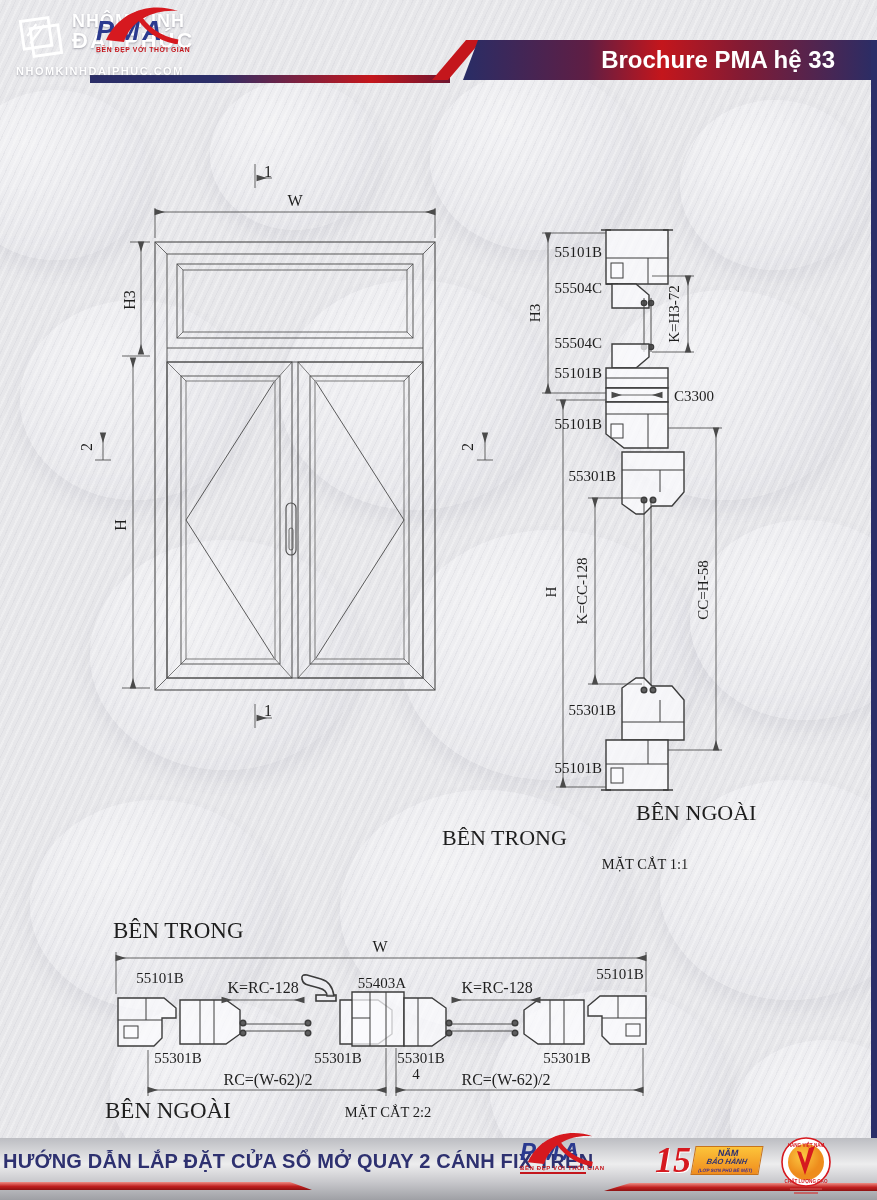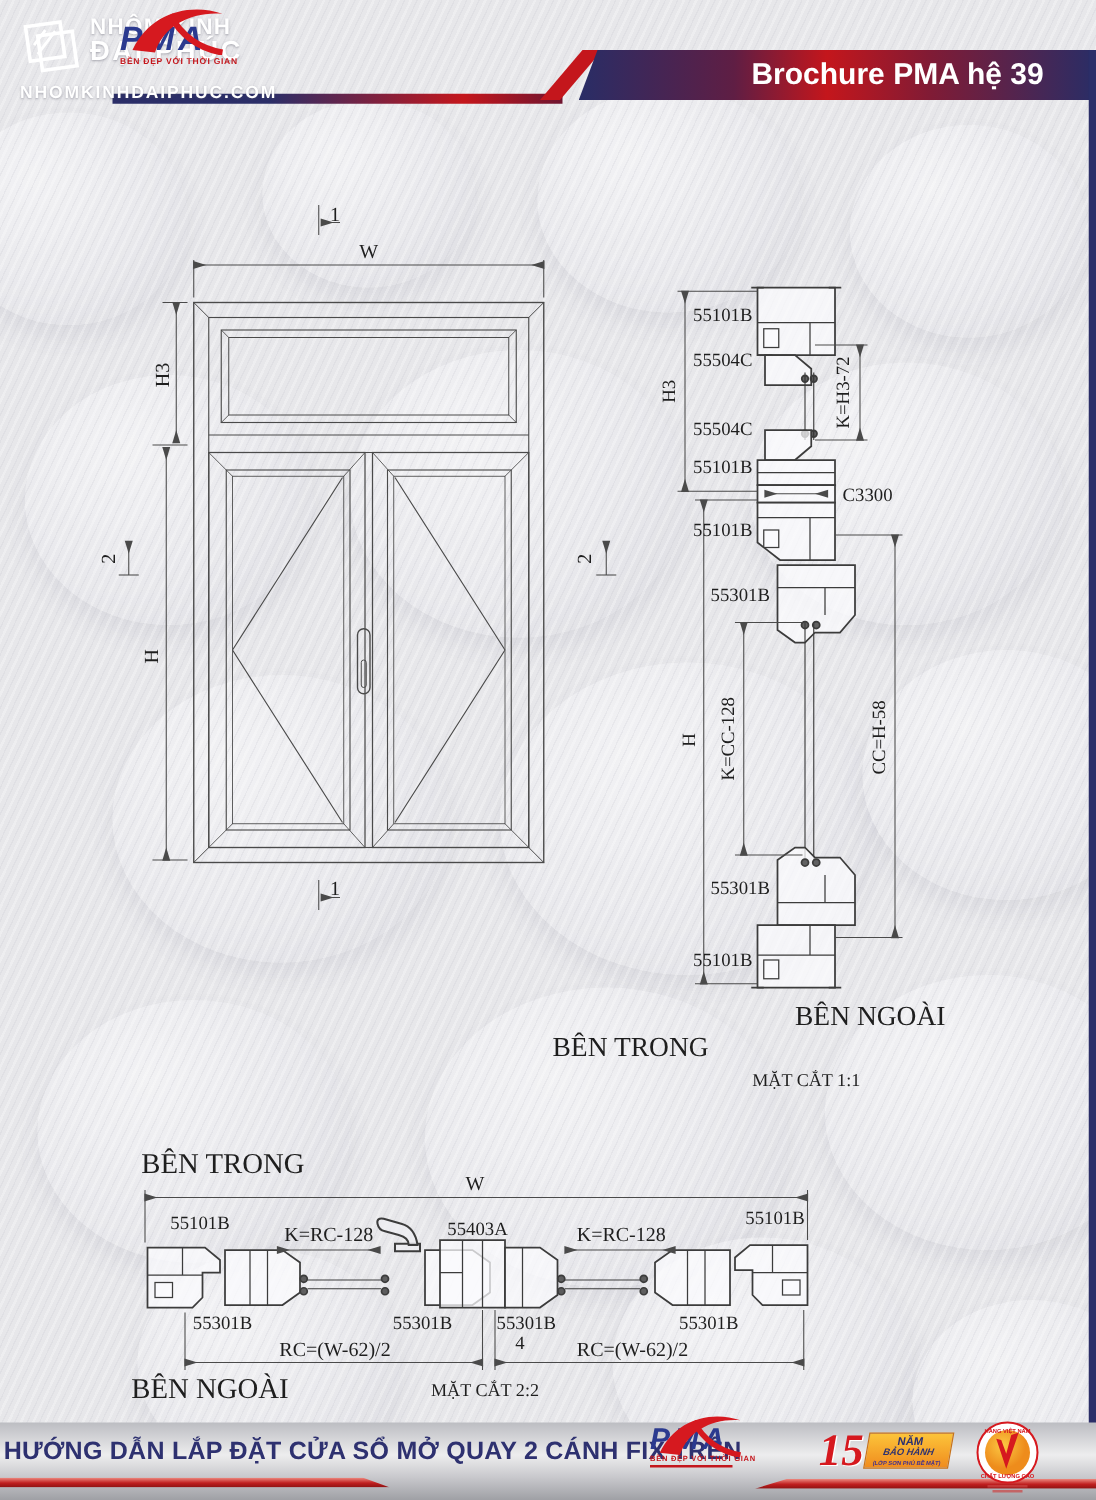--- a/index.html
+++ b/index.html
@@ -14,21 +14,21 @@
   svg{display:block;}
   #drawing{position:absolute;left:0;top:0;z-index:2;}
 
   
   .brand{position:absolute;left:16px;top:12px;z-index:4;}
   .brand-row{display:flex;align-items:flex-start;}
   .brand-text{margin-left:6px;color:#fff;font-weight:bold;line-height:1.02;
               text-shadow:0 1px 2px rgba(80,80,95,.45);}
   .brand-l1{font-size:18px;letter-spacing:1px;}
   .brand-l2{font-size:22px;letter-spacing:2px;}
-  .brand-site{margin-top:3px;color:#fff;font-weight:bold;font-size:14px;letter-spacing:1.5px;
+  .brand-site{margin-top:3px;color:#fff;font-weight:bold;font-size:11px;letter-spacing:1.5px;
               text-shadow:0 1px 2px rgba(80,80,95,.45);}
   .pma-logo{position:absolute;left:96px;top:18px;z-index:5;}
   .pma-word{color:#2b3a8f;font-weight:bold;font-style:italic;font-size:27px;letter-spacing:3px;line-height:1;}
   .pma-tag{color:#c4161c;font-weight:bold;font-size:6.8px;letter-spacing:.6px;margin-top:1px;}
   .brand-bar{position:absolute;left:90px;top:75px;width:360px;height:8px;z-index:3;
              background:linear-gradient(90deg,#2b2e68 0%,#2b2e68 35%,#c4161c 78%,#6e1530 100%);}
   .red-slash{position:absolute;left:432px;top:40px;width:52px;height:40px;z-index:3;background:#c4161c;
              clip-path:polygon(34px 0,50px 0,16px 100%,0 100%);}
   .banner{position:absolute;left:463px;top:40px;width:414px;height:40px;z-index:3;
           background:linear-gradient(90deg,#292d66 0%,#5f1e44 30%,#c4161c 48%,#801b35 68%,#292d66 100%);
@@ -334,21 +334,21 @@
       <path d="M2,38 C16,8 48,0 74,9 C50,7 27,18 20,40 Z" fill="#d6191f"></path>
       <path d="M32,10 C42,28 56,37 74,40" stroke="#d6191f" stroke-width="5" fill="none"></path>
     </svg>
     <div class="pma-word">PMA</div>
     <div class="pma-tag">BỀN ĐẸP VỚI THỜI GIAN</div>
   </div>
 
   <div class="brand-bar"></div>
   <div class="red-slash"></div>
   <div class="banner">
-    <span class="banner-title">Brochure PMA hệ 39</span>
+    <span class="banner-title">Brochure PMA hệ 33</span>
   </div>
   <div class="right-strip"></div>
 
   <div class="footer">
     <div class="footer-title">HƯỚNG DẪN LẮP ĐẶT CỬA SỔ MỞ QUAY 2 CÁNH FIX TRÊN</div>
     <div class="rib-l"></div>
     <div class="rib-r"></div>
 
     <div class="fpma">
       <svg width="70" height="38" viewBox="0 0 78 42" style="position:absolute;left:6px;top:-12px">

